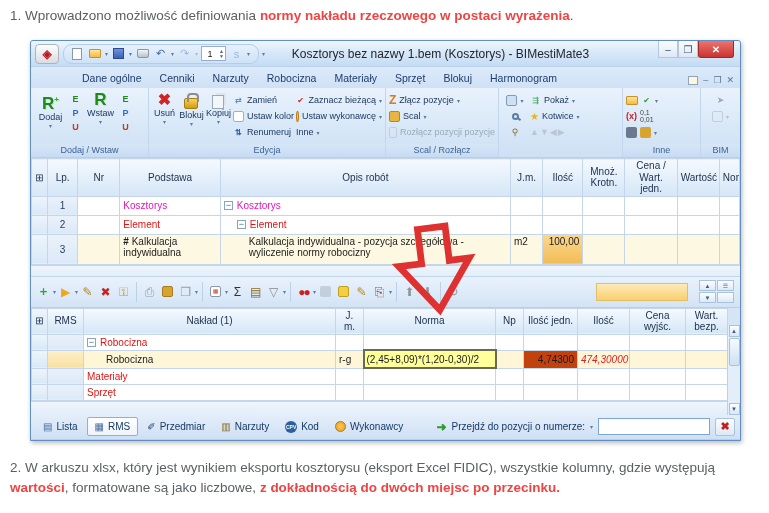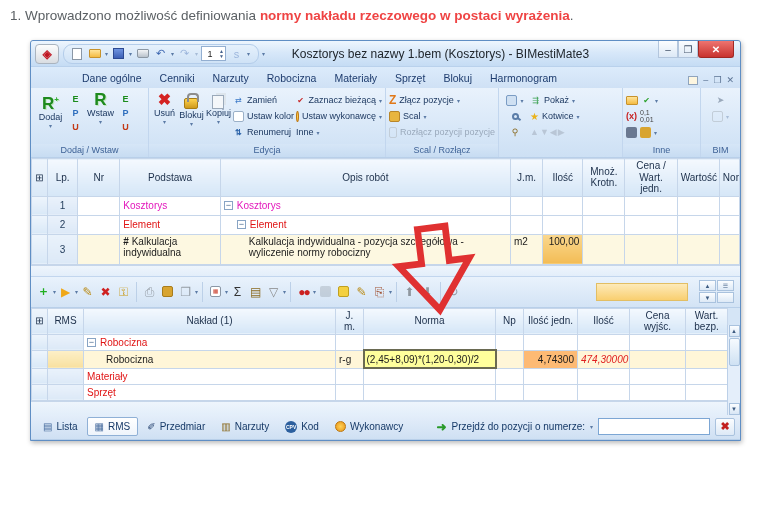--- a/index.html
+++ b/index.html
@@ -510,21 +510,21 @@
               <td></td>
               <td></td>
         </tr>
         <tr style="height:18px;background:#fff6d8;">
           <td class="cicon"></td>
               <td class="num" style="background:linear-gradient(#fdf0c8,#f8e0a0);"></td>
           <td style="padding-left:22px;background:#fff6d8;">Robocizna</td>
           <td style="background:#fff6d8;">r-g</td>
           <td class="formula-cell">(2,45+8,09)*(1,20-0,30)/2</td>
           <td style="background:#fff6d8;"></td>
-          <td class="tright" style="background:#fdba74;">4,74300</td>
+          <td class="tright" style="background:#c2410c;">4,74300</td>
           <td class="tright redval" style="background:#fff6d8;">474,30000</td>
           <td style="background:#fff6d8;"></td>
               <td style="background:#fff6d8;"></td>
         </tr>
         <tr style="height:16px;">
           <td class="cicon"></td>
               <td class="num"></td>
           <td class="redtx">Materiały</td>
           <td></td>
               <td></td>
@@ -591,14 +591,15 @@
         <span class="gotox">✖</span>
       </span>
     </div>
 
   </div>
 
   <svg class="annarrow" viewBox="0 0 100 100">
     <path d="M38,6 L67,6 L67,42 L88,42 L51,92 L14,42 L38,42 Z" fill="none" stroke="#e03131" stroke-width="7" stroke-linejoin="miter"></path>
   </svg>
 
+  <p class="note" id="note2"><span>2. W arkuszu xlsx, który jest wynikiem eksportu kosztorysu (eksport Excel FIDIC), wszystkie kolumny, gdzie występują </span><b>wartości</b><span>, formatowane są jako liczbowe, </span><b>z dokładnością do dwóch miejsc po przecinku.</b></p>
 
 </div>
 
 </body></html>

